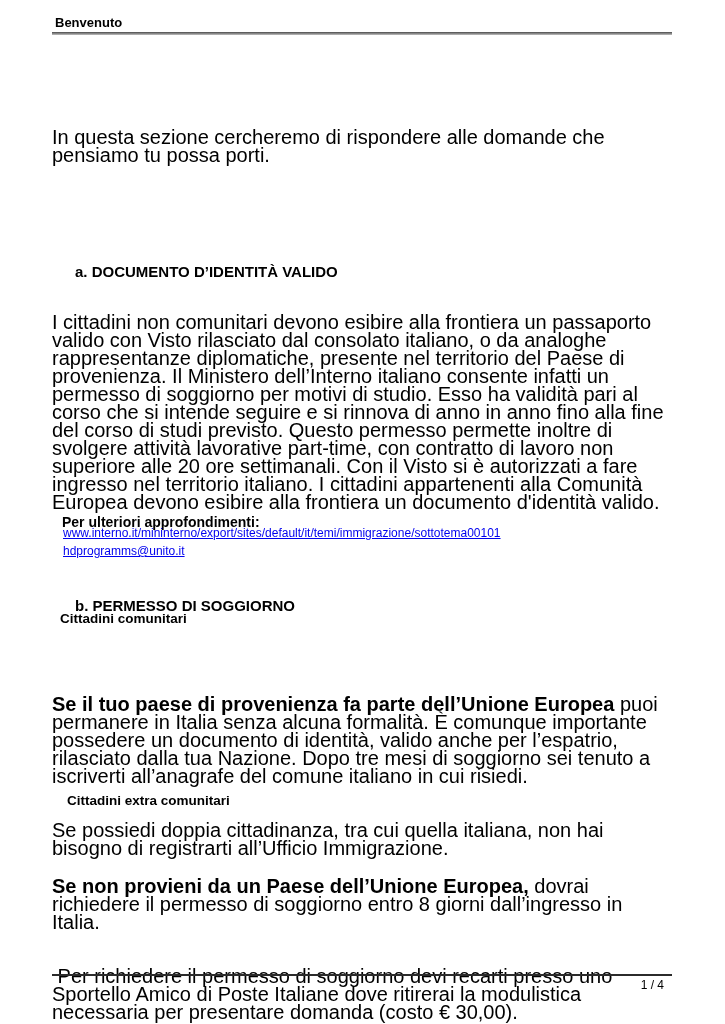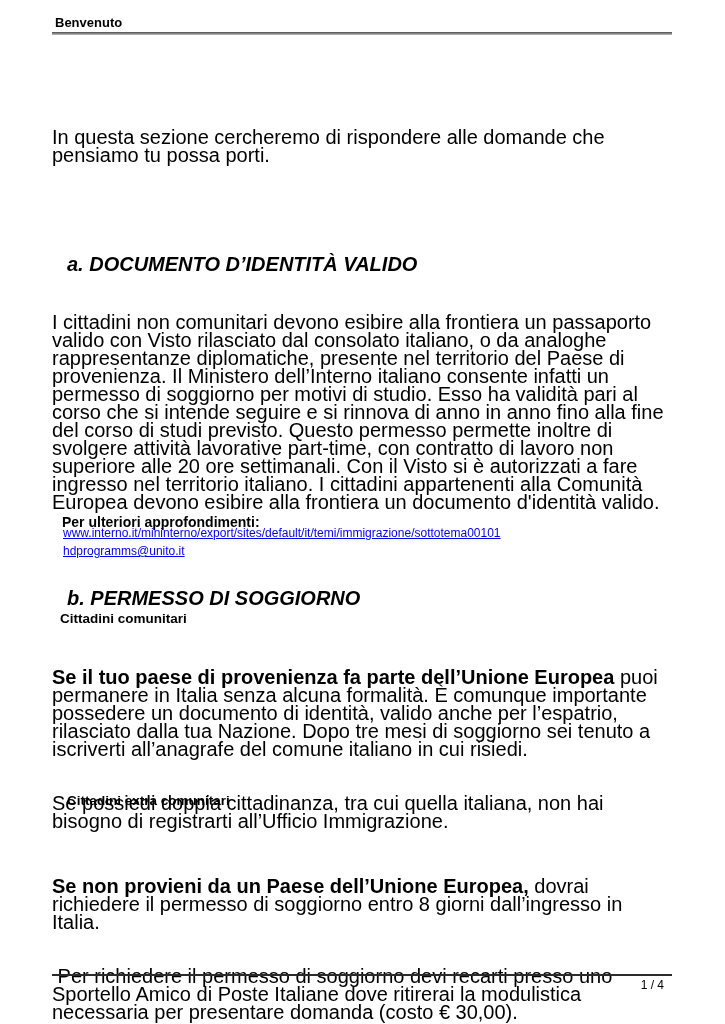--- a/index.html
+++ b/index.html
@@ -47,26 +47,25 @@
     margin: 0;
     font-size: 16.5px;
     font-weight: bold;
     line-height: 22px;
     white-space: nowrap;
   }
 
   .lead    { left: 52px; top: 224px; width: 624px; }
 
   .h-sub {
-    margin: 0;
-    font-size: 20px;
+    margin: 8px;
+    font-size: 15px;
     font-weight: bold;
     line-height: 20px;
     white-space: nowrap;
-    font-style: italic;
   }
   .h-a { left: 67px; top: 254px; }
   .h-b { left: 67px; top: 588px; }
 
   .para-a  { left: 52px; top: 313px; width: 622px; }
 
   .more-info {
     left: 52px;
     top: 513px;
     font-size: 14px;
@@ -88,21 +87,21 @@
 
   .minor-heading {
     font-size: 13.5px;
     font-weight: bold;
     line-height: 17px;
     white-space: nowrap;
   }
   .eu-heading    { left: 60px; top: 610px; }
   .extra-heading { left: 67px; top: 792px; }
 
-  .para-eu    { left: 52px; top: 632px; width: 622px; }
+  .para-eu    { left: 52px; top: 659px; width: 622px; }
   .para-extra { left: 52px; top: 841px; width: 622px; }
 
   .b { font-weight: bold; }
 
   .footer-rule {
     left: 52px;
     top: 974px;
     width: 620px;
     height: 2px;
     background: #2b2b2b;

